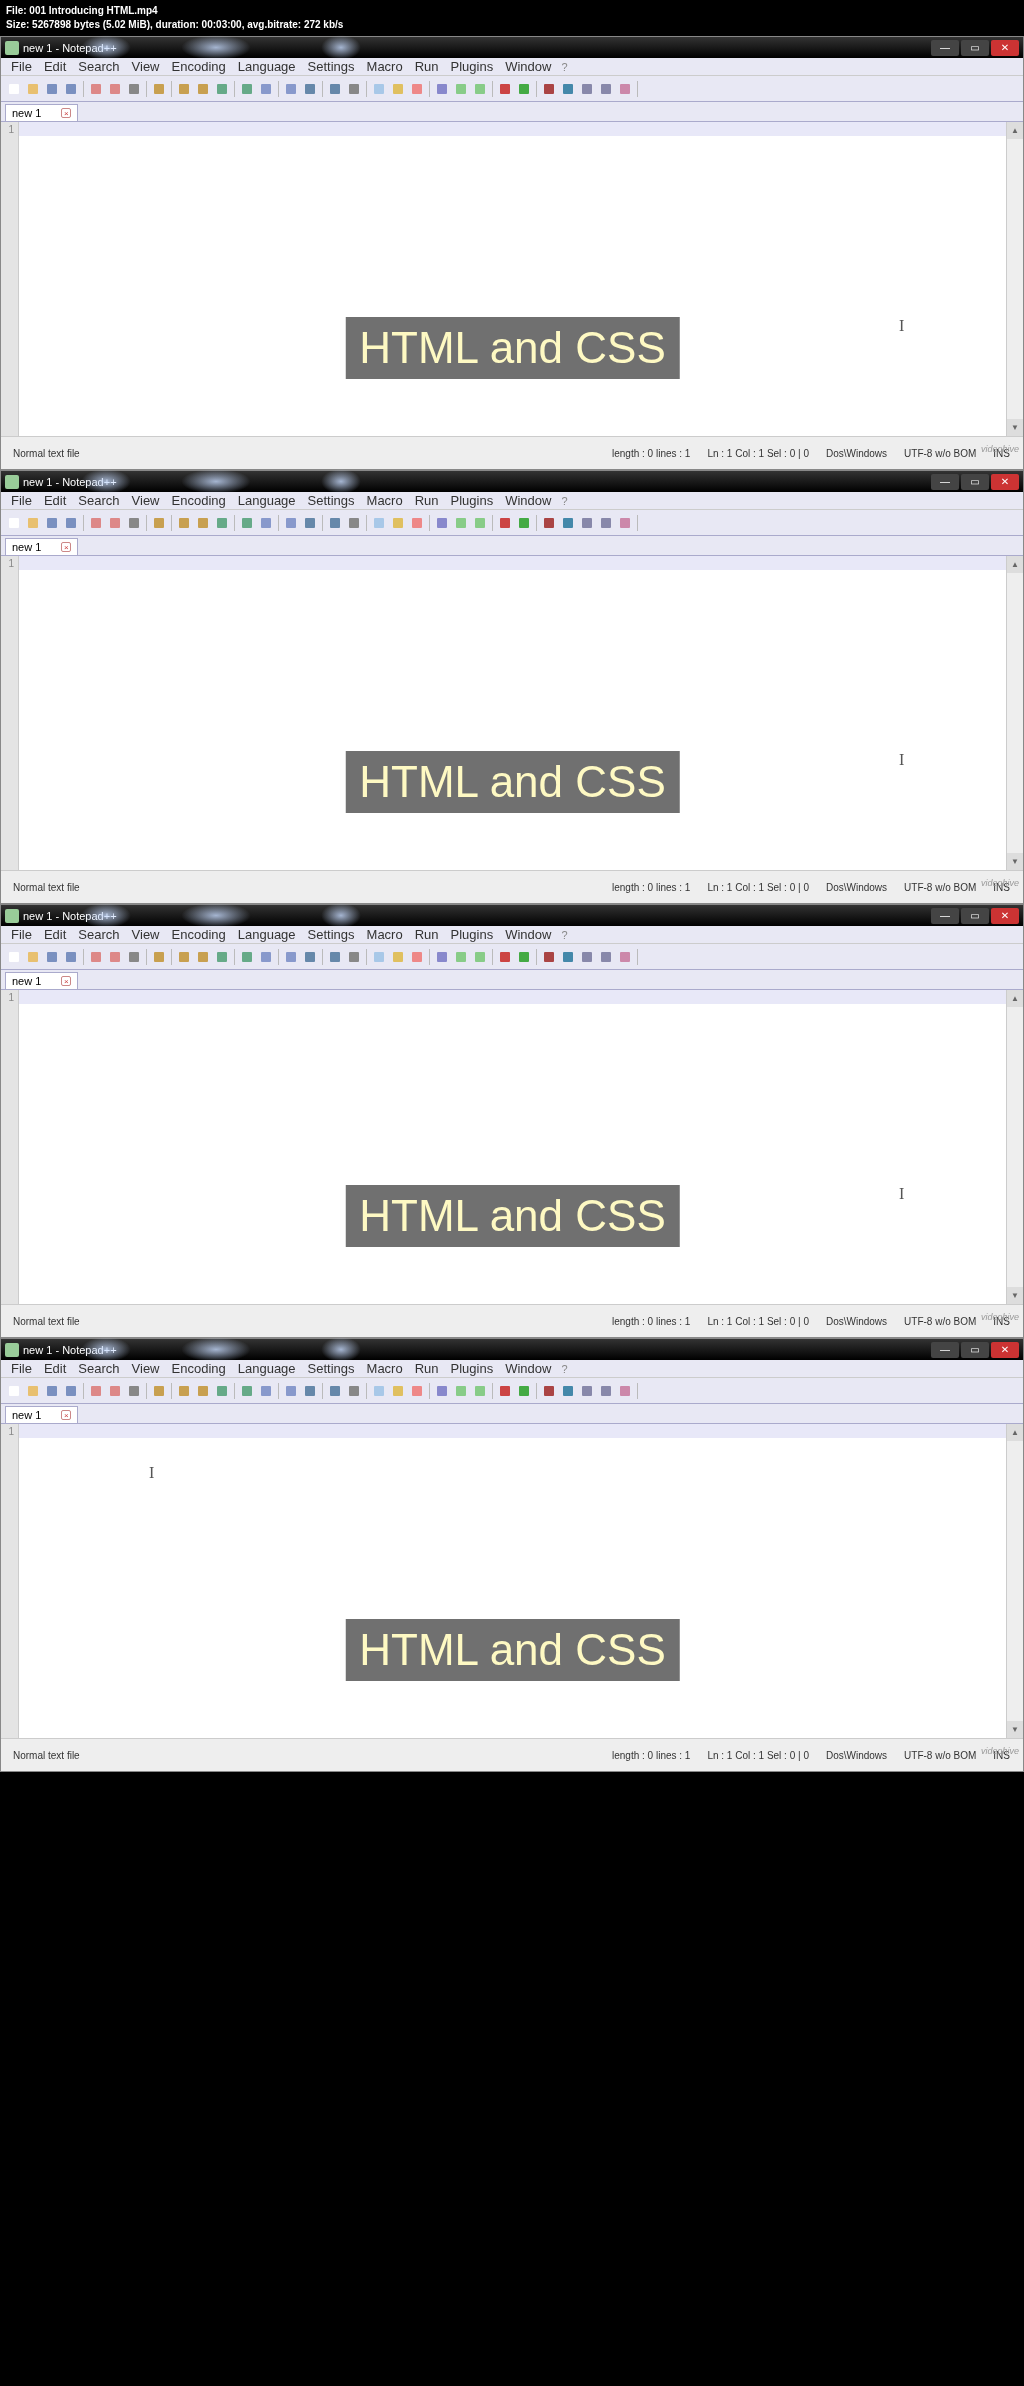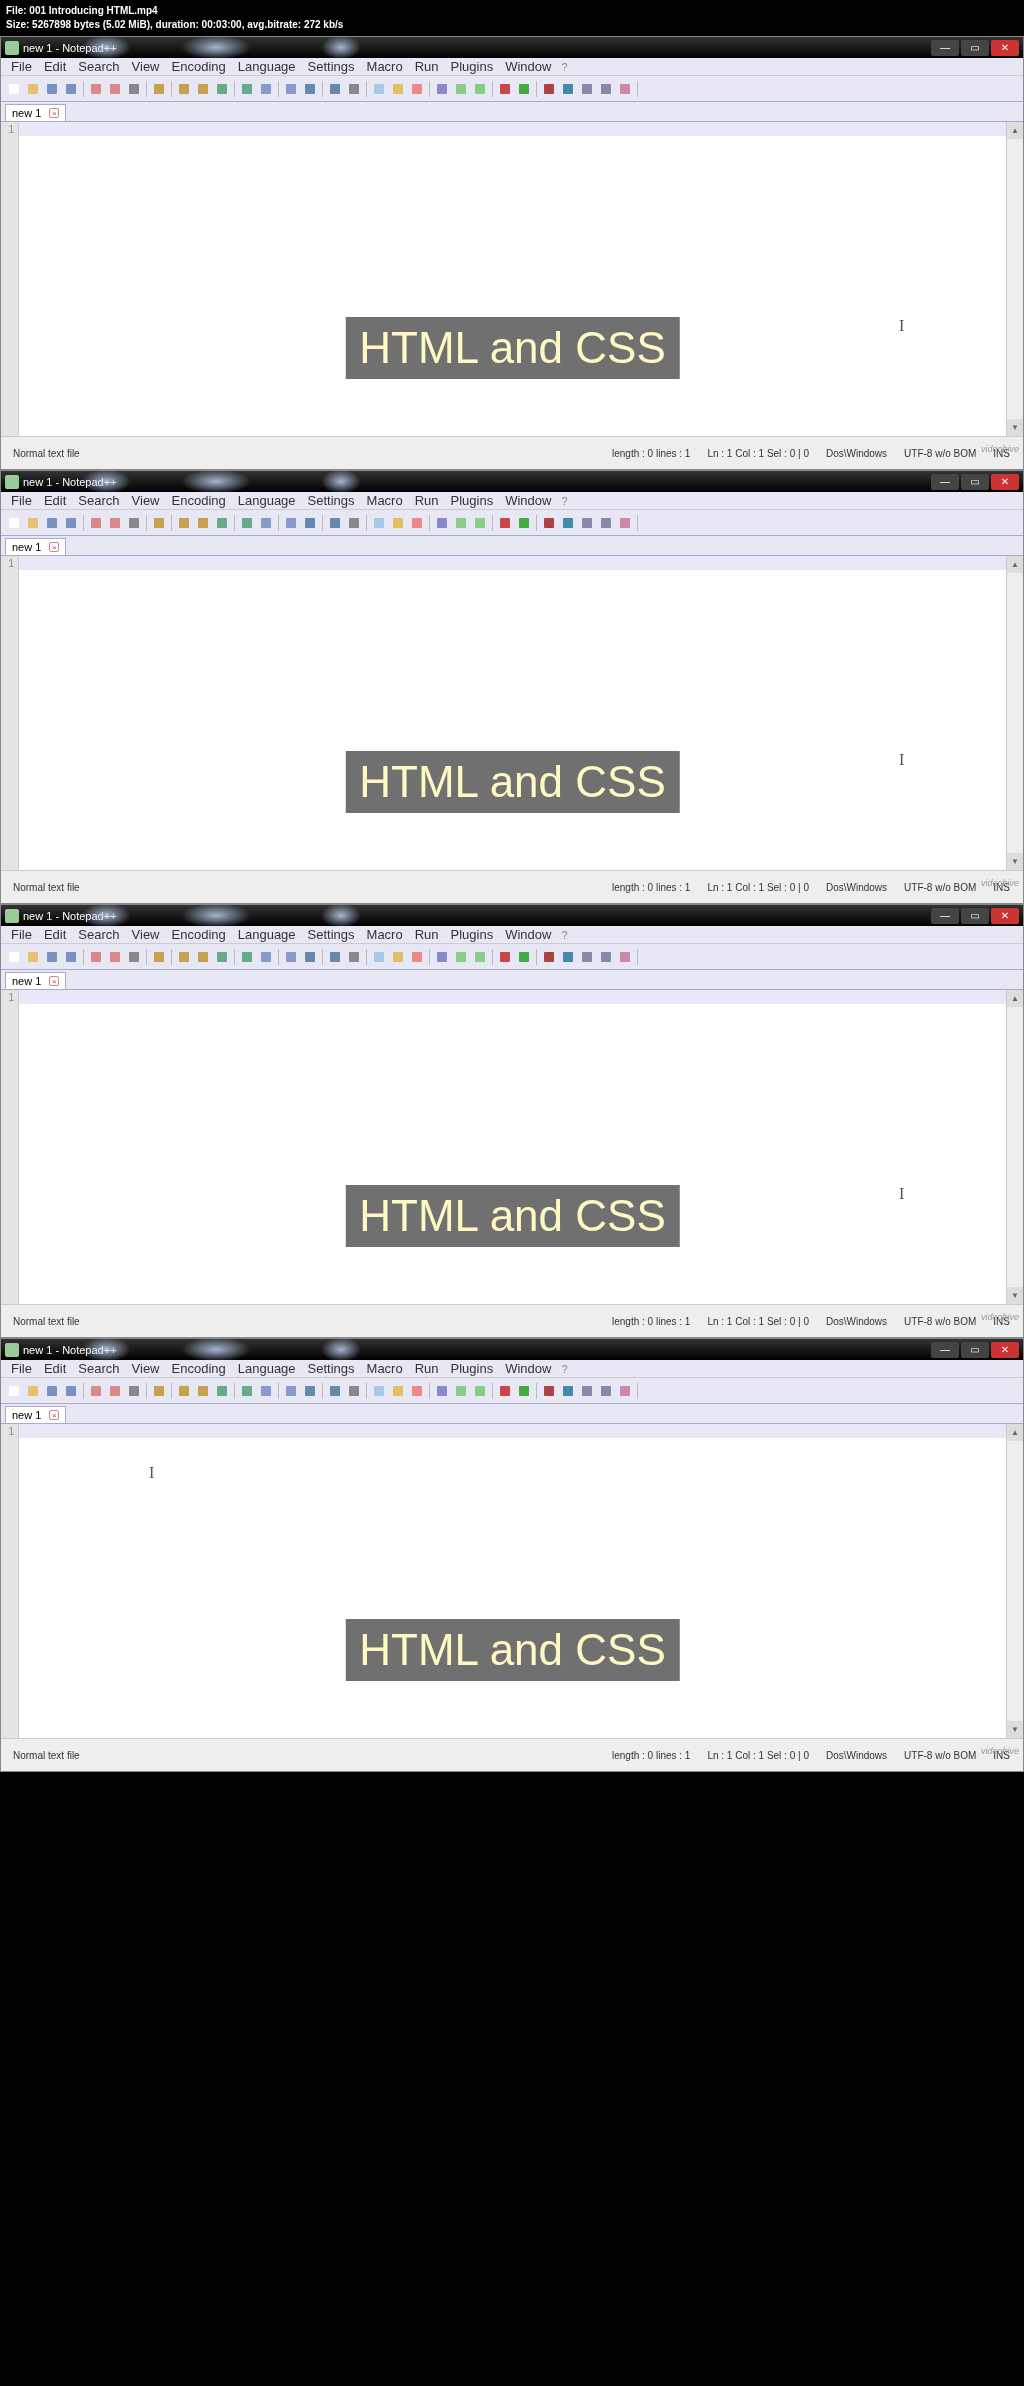--- a/index.html
+++ b/index.html
@@ -17,21 +17,21 @@
 .glow2 { left: 180px; width: 70px; }
 .glow3 { left: 320px; width: 40px; }
 .menubar { background: #e8e8f4; height: 18px; display: flex; align-items: center; padding: 0 4px; border-bottom: 1px solid #ccc; }
 .menu-item { font-size: 13px; color: #333; padding: 0 6px; cursor: pointer; }
 .help-q { margin-left: 4px; color: #888; font-size: 11px; }
 .toolbar { background: #e8e8f4; height: 26px; display: flex; align-items: center; padding: 2px 4px; border-bottom: 1px solid #aac; gap: 1px; }
 .tb-btn { width: 18px; height: 18px; border: 1px solid transparent; border-radius: 2px; display: flex; align-items: center; justify-content: center; cursor: pointer; }
 .tb-sep { width: 1px; height: 16px; background: #bbb; margin: 0 2px; }
 .tb-icon { width: 14px; height: 14px; }
 .tabbar { background: #e8e8f4; height: 20px; display: flex; align-items: flex-end; padding: 0 4px; border-bottom: 1px solid #aac; }
-.tab { background: #fff; border: 1px solid #aac; border-bottom: none; padding: 2px 6px; font-size: 11px; display: flex; align-items: center; gap: 8px; cursor: pointer; }
+.tab { background: #fff; border: 1px solid #aac; border-bottom: none; padding: 2px 6px; font-size: 11px; display: flex; align-items: center; gap: 20px; cursor: pointer; }
 .tab-close { width: 10px; height: 10px; border: 1px solid #c88; border-radius: 2px; display: flex; align-items: center; justify-content: center; font-size: 8px; color: #c44; cursor: pointer; }
 .editor-area { background: #fff; display: flex; height: 314px; position: relative; }
 .gutter { width: 18px; background: #e4e4e4; border-right: 1px solid #ccc; padding-top: 2px; }
 .line-no { font-size: 10px; color: #888; text-align: right; padding-right: 4px; }
 .editor-content { flex: 1; position: relative; }
 .current-line { background: #e8e8f8; height: 14px; width: 100%; }
 .scrollbar-v { width: 17px; background: #eee; border-left: 1px solid #ccc; position: relative; }
 .scroll-arrow { height: 17px; background: #ddd; display: flex; align-items: center; justify-content: center; font-size: 8px; color: #666; cursor: pointer; }
 .overlay-text { position: absolute; top: 195px; left: 50%; transform: translateX(-50%); background: #707070; color: #fef9c3; font-size: 44px; font-weight: normal; padding: 6px 14px; white-space: nowrap; font-family: Arial, sans-serif; }
 .cursor-mark { position: absolute; font-family: serif; font-size: 16px; color: #555; }

